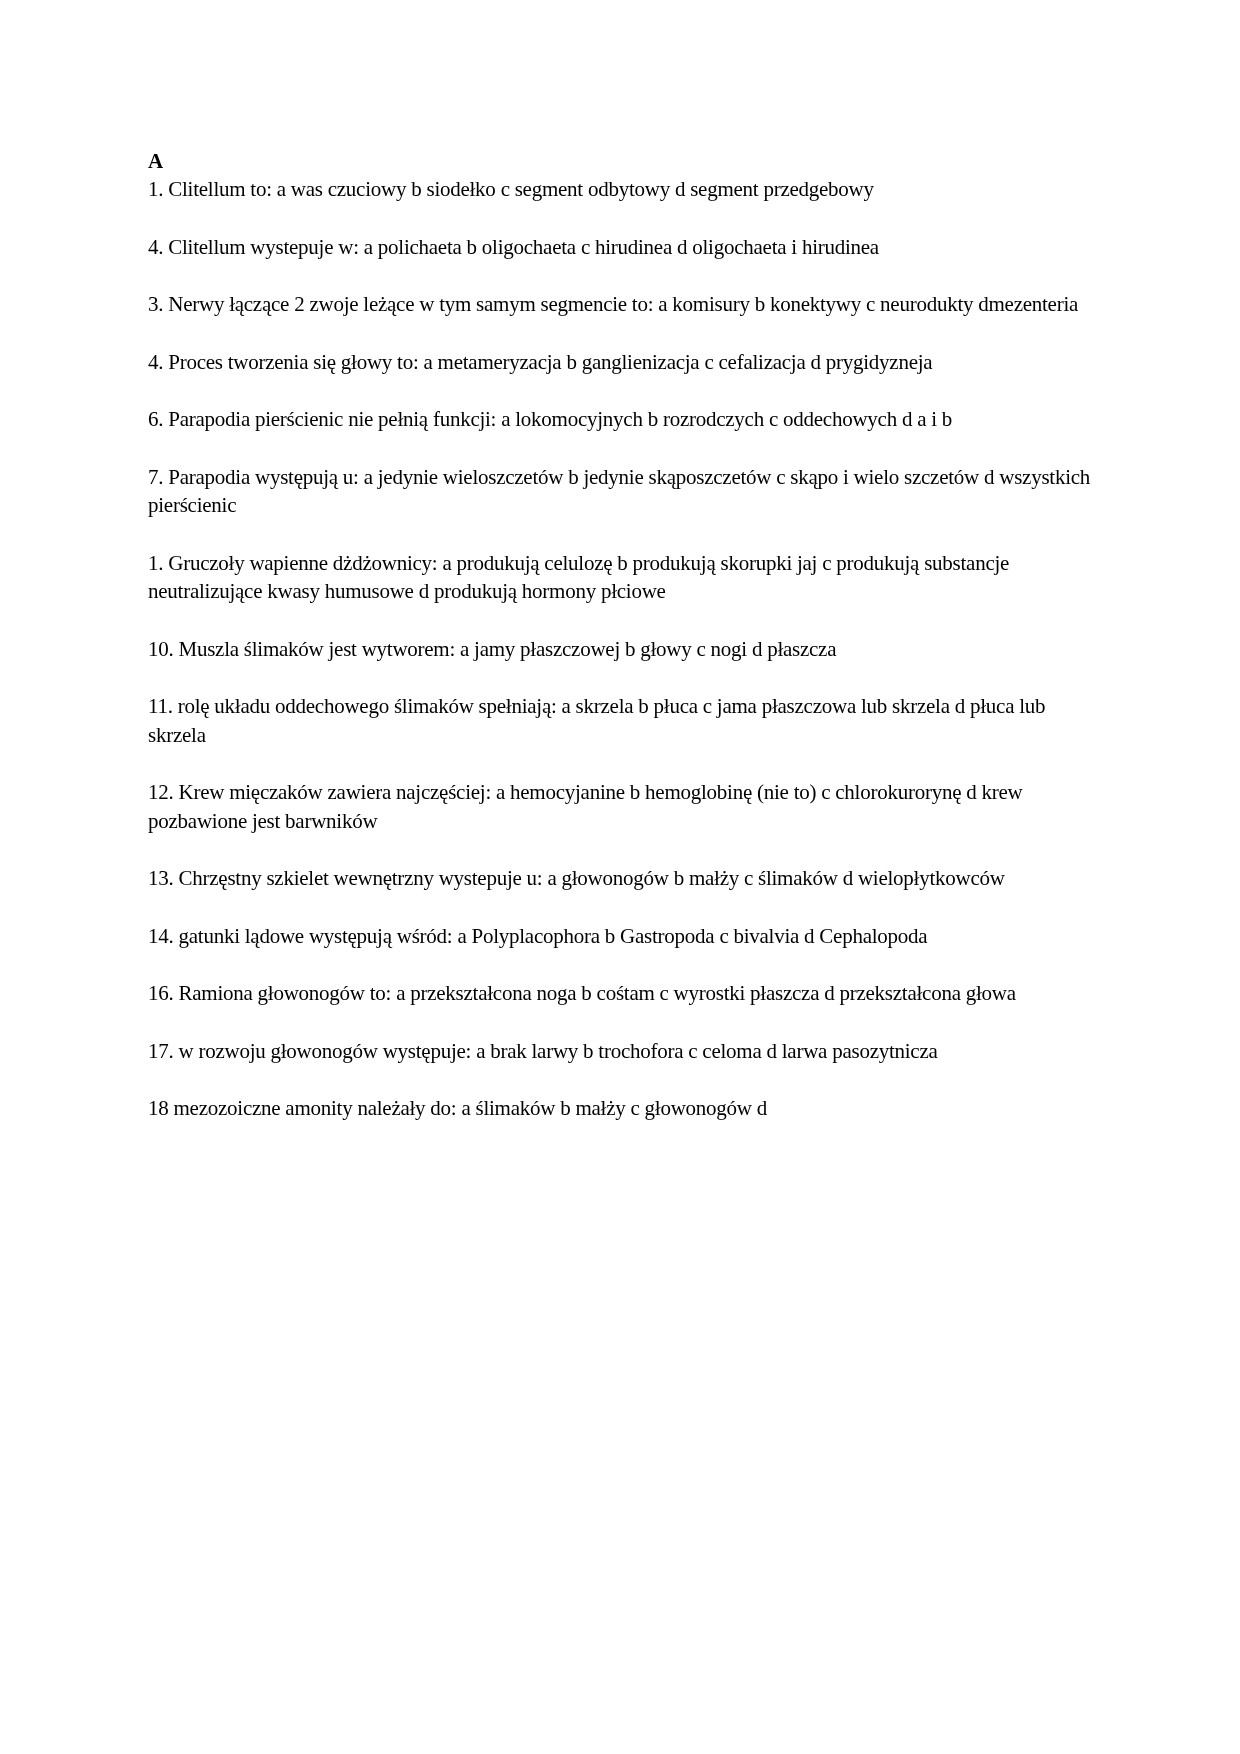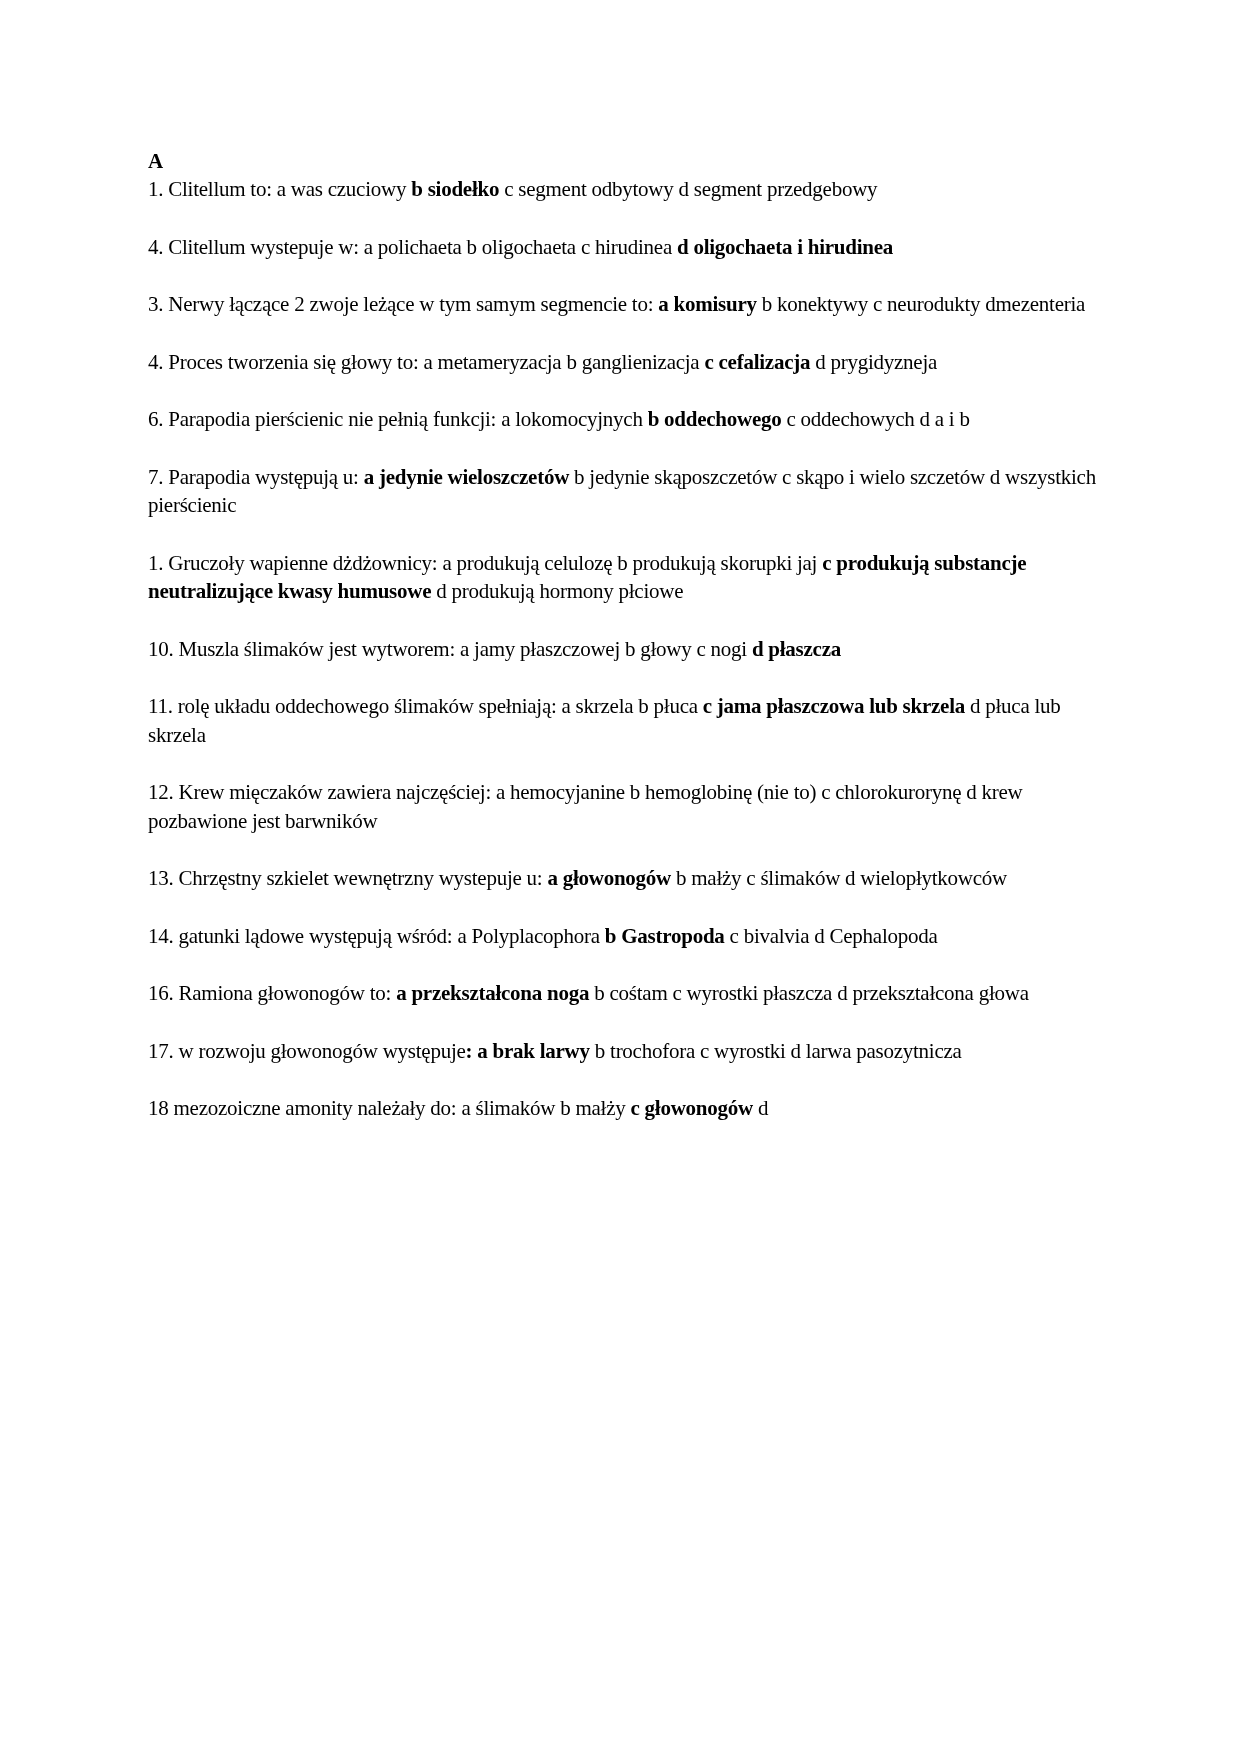--- a/index.html
+++ b/index.html
@@ -28,41 +28,41 @@
       margin: 0;
       height: 28px;
     }
     .question {
       font-size: 21px;
       line-height: 28.5px;
       margin: 0 0 29px 0;
       letter-spacing: -0.25px;
     }
     .question b {
-      font-weight: bold;
+      font-weight: normal;
     }
     .question.first {
       margin-top: 0;
     }
   </style>
 </head>
 <body>
 
 <div class="page">
   <div class="section-heading">A</div>
   <div id="questions">
       <p class="question first"><span>1. Clitellum to: a was czuciowy </span><b>b siodełko</b><span> c segment odbytowy d segment przedgebowy</span></p>
       <p class="question"><span>4. Clitellum wystepuje w: a polichaeta b oligochaeta c hirudinea </span><b>d oligochaeta i hirudinea</b></p>
       <p class="question"><span>3. Nerwy łączące 2 zwoje leżące w tym samym segmencie to: </span><b>a komisury</b><span> b konektywy c neurodukty dmezenteria</span></p>
       <p class="question"><span>4. Proces tworzenia się głowy to: a metameryzacja b ganglienizacja </span><b>c cefalizacja</b><span> d prygidyzneja</span></p>
-      <p class="question"><span>6. Parapodia pierścienic nie pełnią funkcji: a lokomocyjnych </span><b>b oddechowego</b><span> c oddechowych d a i b</span></p>
+      <p class="question"><span>6. Parapodia pierścienic nie pełnią funkcji: a lokomocyjnych </span><b>b rozrodczych</b><span> c oddechowych d a i b</span></p>
       <p class="question"><span>7. Parapodia występują u: </span><b>a jedynie wieloszczetów</b><span> b jedynie skąposzczetów c skąpo i wielo szczetów d wszystkich pierścienic</span></p>
       <p class="question"><span>1. Gruczoły wapienne dżdżownicy: a produkują celulozę b produkują skorupki jaj </span><b>c produkują substancje neutralizujące kwasy humusowe</b><span> d produkują hormony płciowe</span></p>
       <p class="question"><span>10. Muszla ślimaków jest wytworem: a jamy płaszczowej b głowy c nogi </span><b>d płaszcza</b></p>
       <p class="question"><span>11. rolę układu oddechowego ślimaków spełniają: a skrzela b płuca </span><b>c jama płaszczowa lub skrzela</b><span> d płuca lub skrzela</span></p>
       <p class="question"><span>12. Krew mięczaków zawiera najczęściej: a hemocyjanine b hemoglobinę (nie to) c chlorokurorynę d krew pozbawione jest barwników</span></p>
       <p class="question"><span>13. Chrzęstny szkielet wewnętrzny wystepuje u: </span><b>a głowonogów</b><span> b małży c ślimaków d wielopłytkowców</span></p>
       <p class="question"><span>14. gatunki lądowe występują wśród: a Polyplacophora </span><b>b Gastropoda</b><span> c bivalvia d Cephalopoda</span></p>
       <p class="question"><span>16. Ramiona głowonogów to: </span><b>a przekształcona noga</b><span> b cośtam c wyrostki płaszcza d przekształcona głowa</span></p>
-      <p class="question"><span>17. w rozwoju głowonogów występuje</span><b>: a brak larwy</b><span> b trochofora c wyrostki d larwa pasozytnicza</span></p>
+      <p class="question"><span>17. w rozwoju głowonogów występuje</span><b>: a brak larwy</b><span> b trochofora c celoma d larwa pasozytnicza</span></p>
       <p class="question"><span>18 mezozoiczne amonity należały do: a ślimaków b małży </span><b>c głowonogów</b><span> d</span></p>
     </div>
 </div>
 
 </body></html>

